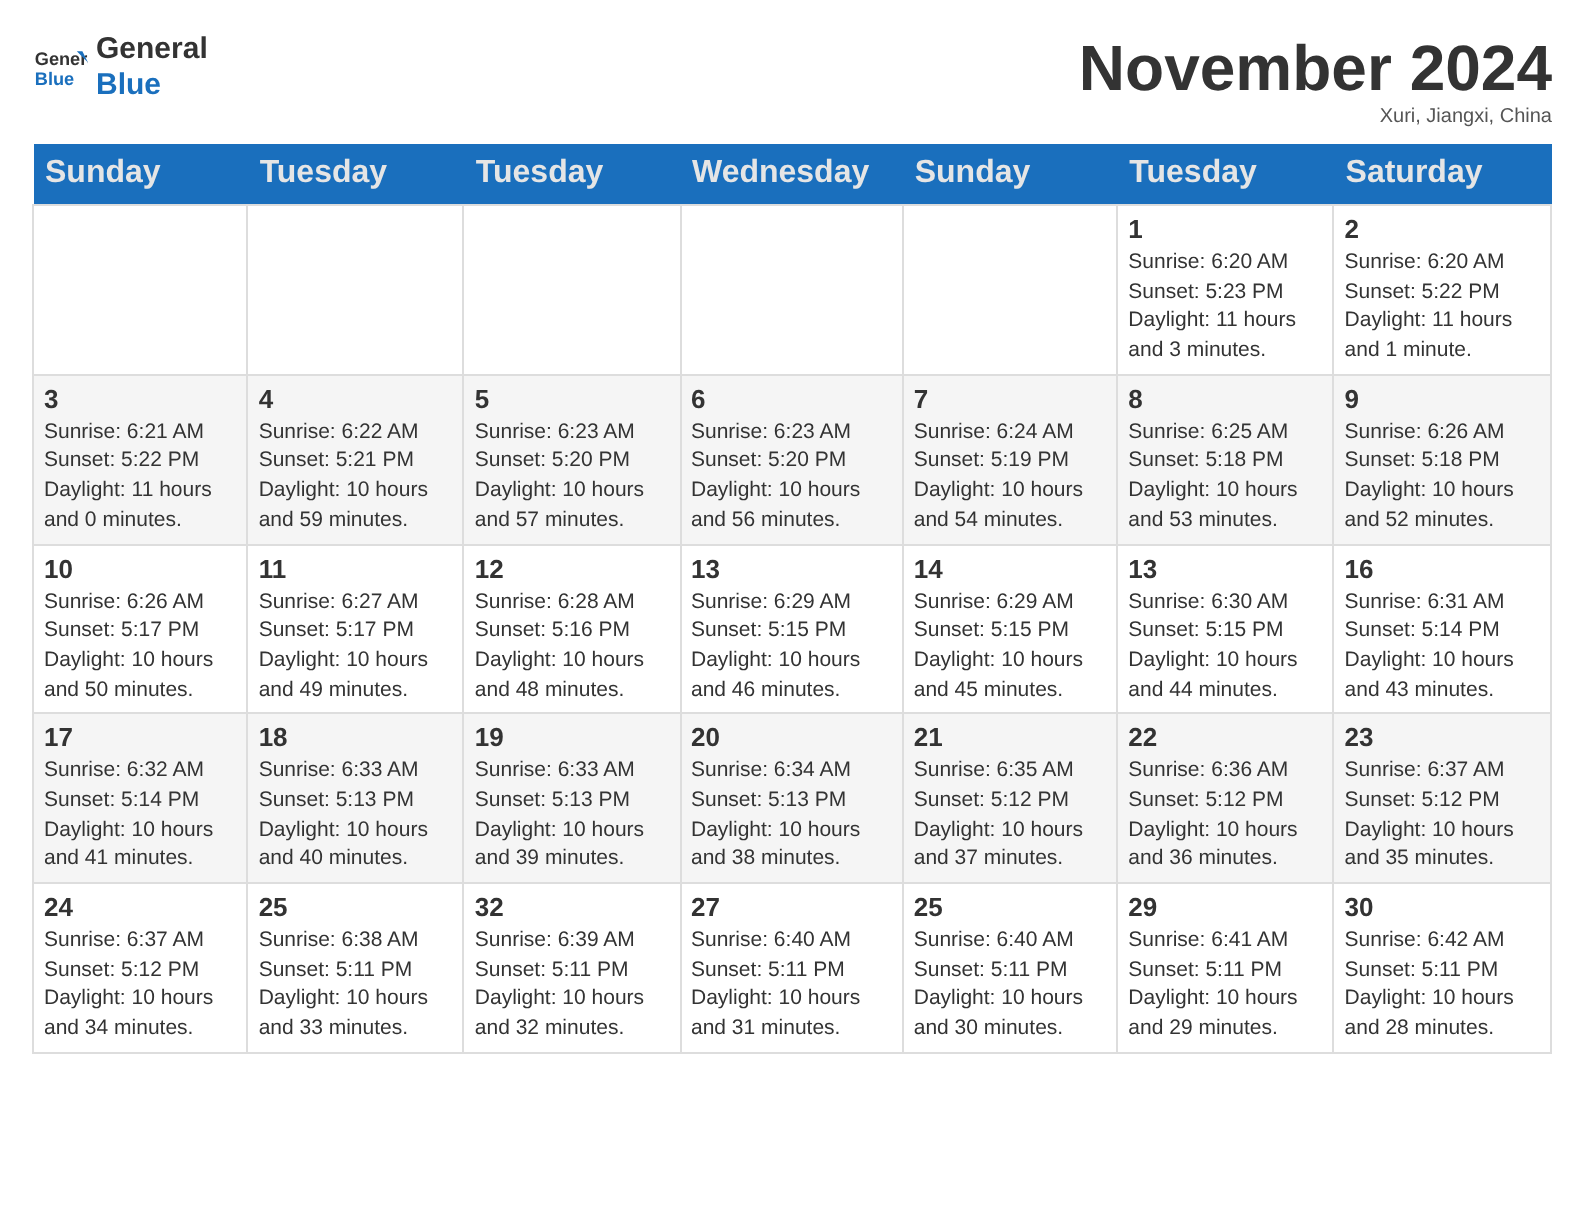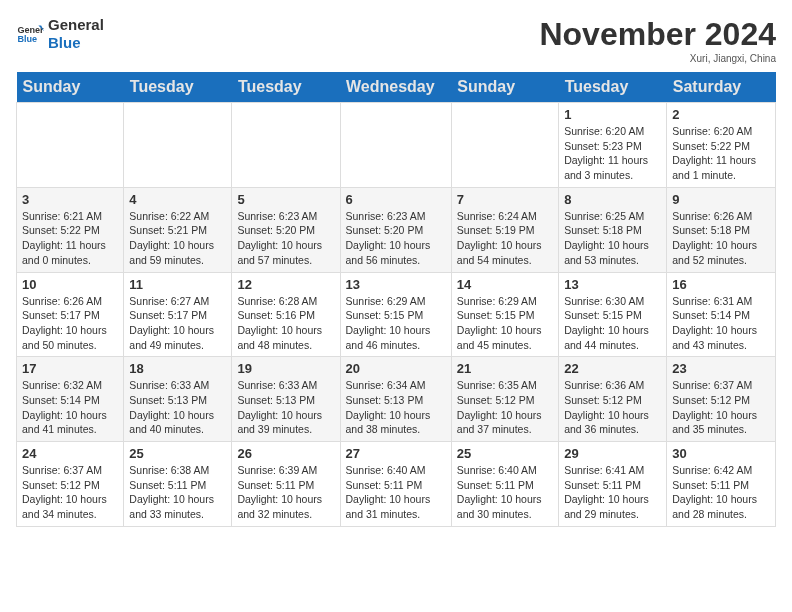--- a/index.html
+++ b/index.html
@@ -220,21 +220,21 @@
       <tr>
         <td>
           <span class="day-num">24</span>
           <div class="day-info">Sunrise: 6:37 AM<br>Sunset: 5:12 PM<br>Daylight: 10 hours<br>and 34 minutes.</div>
         </td>
         <td>
           <span class="day-num">25</span>
           <div class="day-info">Sunrise: 6:38 AM<br>Sunset: 5:11 PM<br>Daylight: 10 hours<br>and 33 minutes.</div>
         </td>
         <td>
-          <span class="day-num">26</span>
+          <span class="day-num">32</span>
           <div class="day-info">Sunrise: 6:39 AM<br>Sunset: 5:11 PM<br>Daylight: 10 hours<br>and 32 minutes.</div>
         </td>
         <td>
           <span class="day-num">27</span>
           <div class="day-info">Sunrise: 6:40 AM<br>Sunset: 5:11 PM<br>Daylight: 10 hours<br>and 31 minutes.</div>
         </td>
         <td>
           <span class="day-num">25</span>
           <div class="day-info">Sunrise: 6:40 AM<br>Sunset: 5:11 PM<br>Daylight: 10 hours<br>and 30 minutes.</div>
         </td>

